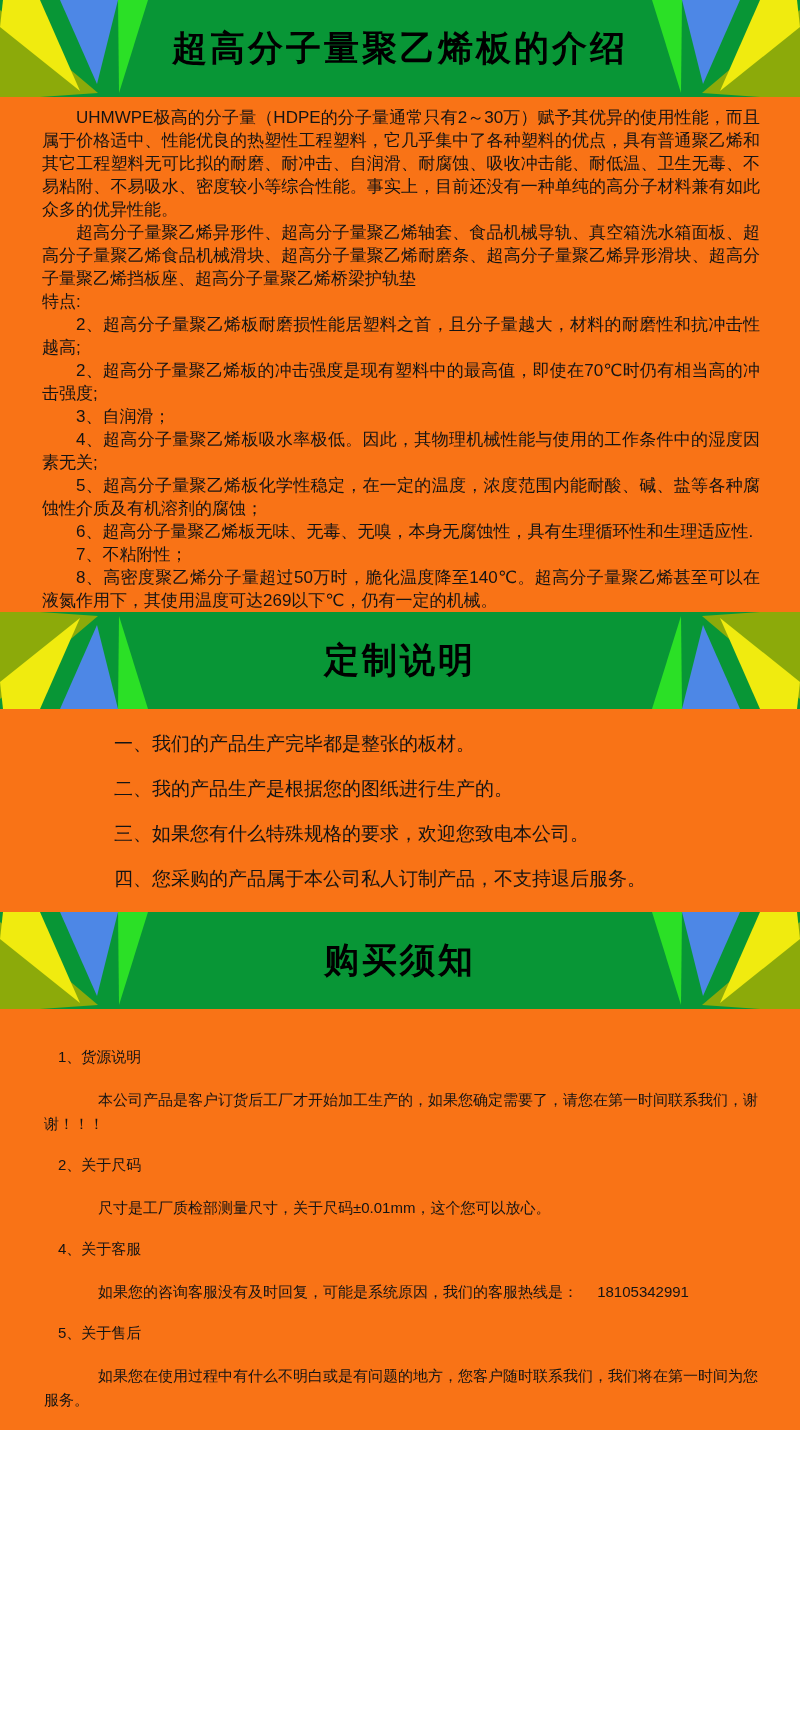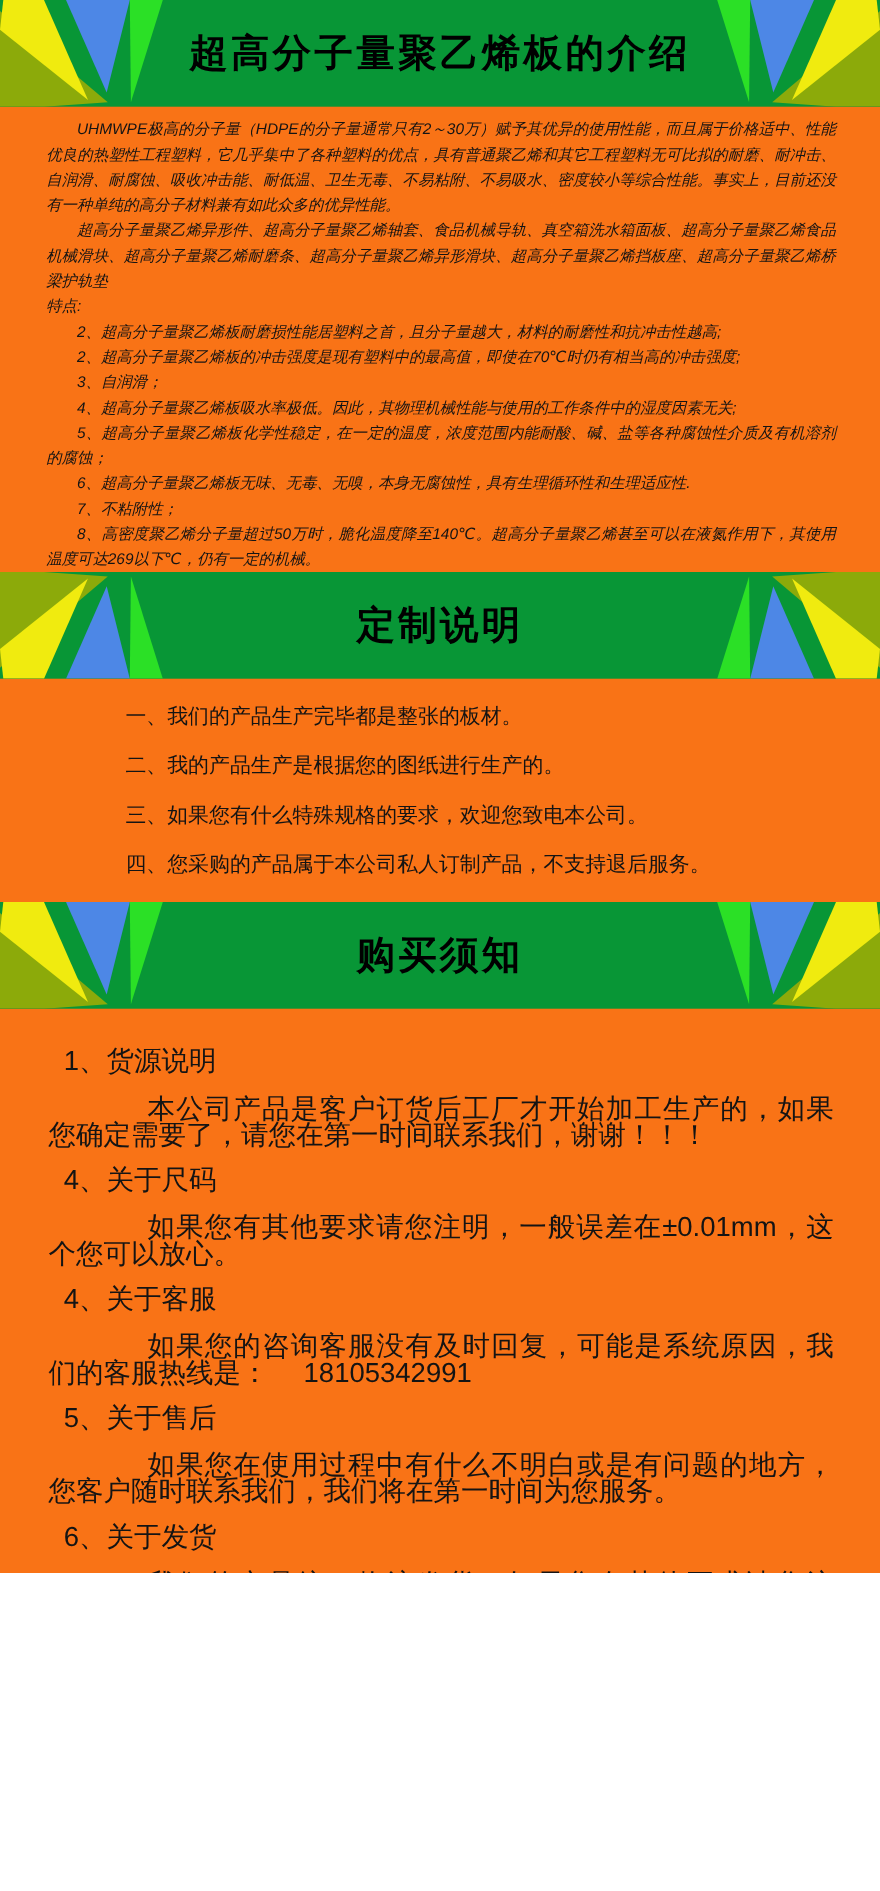--- a/index.html
+++ b/index.html
@@ -19,29 +19,29 @@
     letter-spacing:3px;position:relative;z-index:2;
   }
   .deco{position:absolute;top:0;height:97px;width:150px;z-index:1;}
   .deco.left{left:0;}
   .deco.right{right:0;transform:scaleX(-1);}
   .banner.flip .deco.left{transform:scaleY(-1);}
   .banner.flip .deco.right{transform:scale(-1,-1);}
   
   .intro{
     padding:9px 40px 0 42px;
-    font-size:14px;line-height:23px;text-align:justify;font-style:italic;
+    font-size:17px;line-height:23px;text-align:justify;
   }
   .intro p{margin:0;text-indent:2em;}
   .intro p.no-indent{text-indent:0;}
   
   .custom{padding:23px 40px 0 88px;font-size:19px;margin-left:26px;}
   .custom p{margin:0 0 21px 0;line-height:24px;}
   
-  .purchase{padding:21px 42px 0 58px;font-size:25px;line-height:24px;}
+  .purchase{padding:21px 42px 0 58px;font-size:15px;line-height:24px;}
   .purchase .p-head{margin:15px 0 0 0;}
   .purchase .p-body{margin:19px 0 17px -14px;text-indent:3.6em;text-align:justify;}
 </style>
 </head>
 <body>
 
 <svg width="0" height="0" style="position:absolute">
   <symbol id="corner-fan" viewBox="0 0 150 97" preserveAspectRatio="none">
     <polygon points="0,10 98,93 40,97 0,97" fill="#8caa0a"></polygon>
     <polygon points="3,0 40,0 80,91 0,27" fill="#f0eb0f"></polygon>
@@ -102,22 +102,22 @@
       </svg>
     <h1 class="title">购买须知</h1>
   </header>
 
   <section class="purchase">
     <div>
       <div class="p-head">1、货源说明</div>
       <p class="p-body">本公司产品是客户订货后工厂才开始加工生产的，如果您确定需要了，请您在第一时间联系我们，谢谢！！！</p>
     </div>
     <div>
-      <div class="p-head">4、关于尺码</div>
-      <p class="p-body">如果您有其他要求请您注明，一般误差在±0.01mm，这个您可以放心。</p>
+      <div class="p-head">2、关于尺码</div>
+      <p class="p-body">尺寸是工厂质检部测量尺寸，关于尺码±0.01mm，这个您可以放心。</p>
     </div>
     <div>
       <div class="p-head">4、关于客服</div>
       <p class="p-body">如果您的咨询客服没有及时回复，可能是系统原因，我们的客服热线是：　 18105342991</p>
     </div>
     <div>
       <div class="p-head">5、关于售后</div>
       <p class="p-body">如果您在使用过程中有什么不明白或是有问题的地方，您客户随时联系我们，我们将在第一时间为您服务。</p>
     </div>
     <div>

